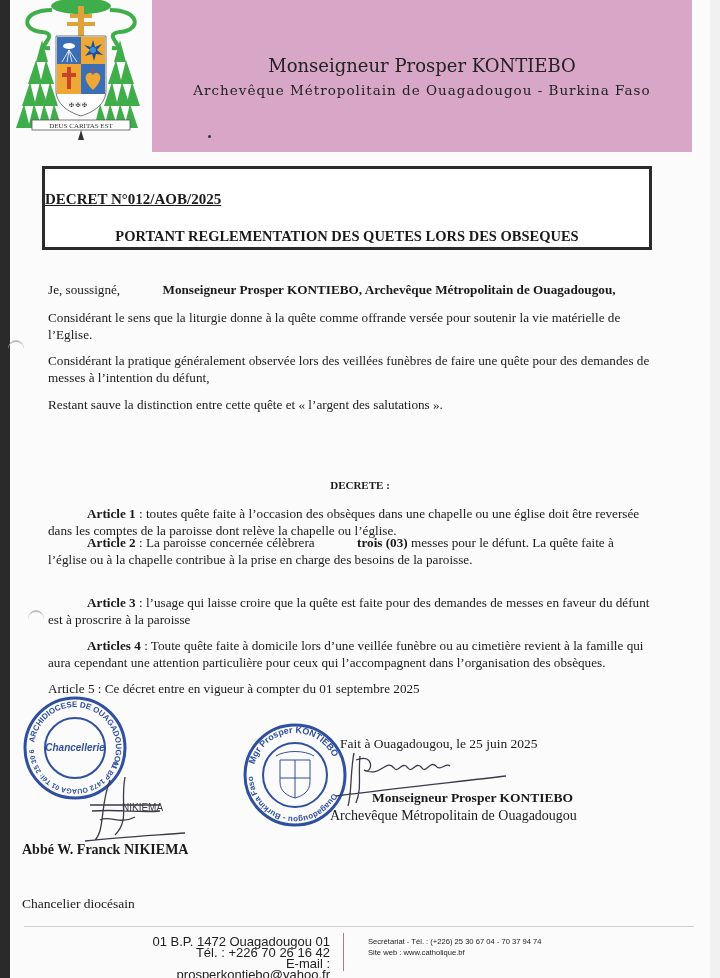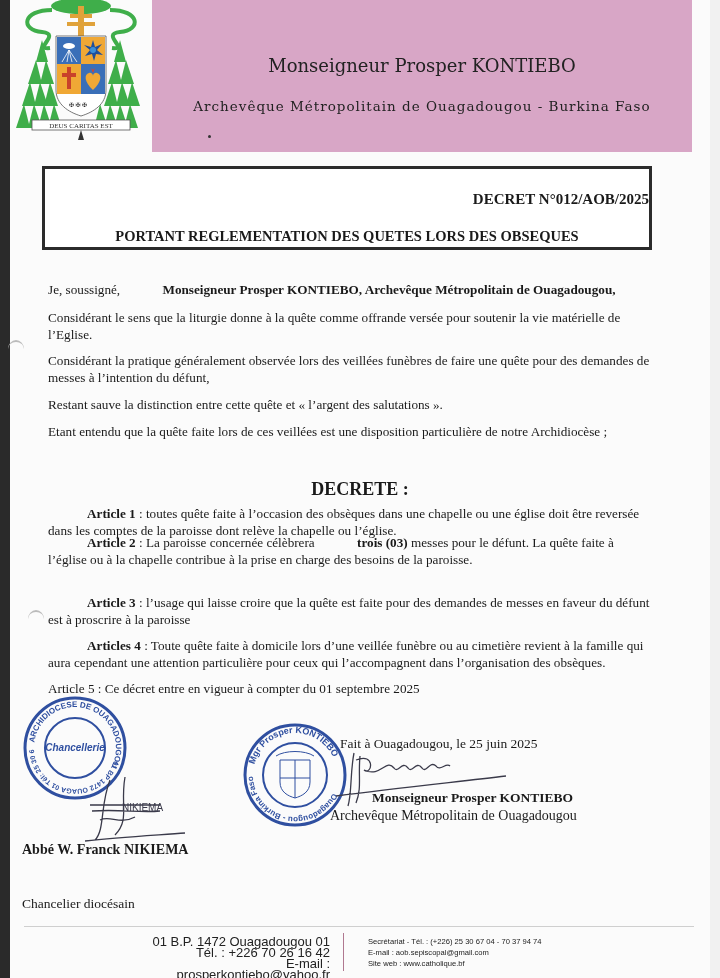--- a/index.html
+++ b/index.html
@@ -24,43 +24,43 @@
   }
   .header-band {
     position: absolute; left: 142px; top: 0; width: 540px; height: 152px;
     background: #d8a6c6;
   }
   .hdr-name {
     position: absolute; left: 0; width: 100%; top: 55px; text-align: center;
     font-family: "DejaVu Serif", serif; font-size: 18px; color: #222;
   }
   .hdr-title {
-    position: absolute; left: 0; width: 100%; top: 98px; text-align: center;
+    position: absolute; left: 0; width: 100%; top: 82px; text-align: center;
     font-family: "DejaVu Serif", serif; font-size: 13.5px; letter-spacing: 1px; color: #222;
   }
   .hdr-dot { position: absolute; left: 56px; top: 135px; width: 3px; height: 3px; background:#333; border-radius:50%; }
 
   
   .decree-box {
     position: absolute; left: 32px; top: 166px; width: 604px; height: 78px;
     border: 3px solid #2b2b2b; background: #fff;
   }
   .decree-num {
-    position: absolute; top: 22px; width: 100%; text-align: right;
-    font-weight: bold; font-size: 15px;
+    position: absolute; top: 22px; width: 100%; text-align: left;
+    font-weight: bold; font-size: 15px; text-decoration: underline;
   }
   .decree-subject {
     position: absolute; top: 59px; width: 100%; text-align: center;
     font-weight: bold; font-size: 14.5px;
   }
   .p { position: absolute; left: 38px; width: 604px; font-size: 13.2px; line-height: 17px; }
   .p b { font-weight: bold; margin-left: 39px; }
   .decrete-h {
     position: absolute; left: 0; width: 700px; top: 479px; text-align: center;
-    font-weight: bold; font-size: 18px;
+    font-weight: bold; font-size: 11px;
   }
   .fold { position: absolute; width: 16px; height: 16px; border-top: 2px solid #bbb; border-radius: 50%; }
 
   
   .stamp { position: absolute; }
   .sig-left-name { position: absolute; left: 12px; top: 842px; font-weight: bold; font-size: 14px; text-align: center; }
   .sig-left-role { position: absolute; left: 12px; top: 860px; font-size: 13.5px; margin-top: 36px; }
   .fait { position: absolute; left: 330px; top: 736px; font-size: 13.5px; }
   .sig-right-name { position: absolute; left: 362px; top: 790px; font-weight: bold; font-size: 13.5px; }
   .sig-right-role { position: absolute; left: 320px; top: 808px; font-size: 14px; }
@@ -160,21 +160,20 @@
     <div class="decree-num">DECRET N°012/AOB/2025</div>
     <div class="decree-subject">PORTANT REGLEMENTATION DES QUETES LORS DES OBSEQUES</div>
   </div>
 
   <div class="p" style="top:281px;">
     <span>Je, soussigné, </span><b>Monseigneur Prosper KONTIEBO, Archevêque Métropolitain de Ouagadougou,</b>
   </div>
   <div class="p" style="top:309px;">Considérant le sens que la liturgie donne à la quête comme offrande versée pour soutenir la vie matérielle de l’Eglise.</div>
   <div class="p" style="top:352px;">Considérant la pratique généralement observée lors des veillées funèbres de faire une quête pour des demandes de messes à l’intention du défunt,</div>
   <div class="p" style="top:396px;">Restant sauve la distinction entre cette quête et « l’argent des salutations ».</div>
-  <div class="p" style="top:423px;">Etant entendu que la quête faite lors de ces veillées est une disposition particulière de notre Archidiocèse ;</div>
 
   <div class="decrete-h">DECRETE :</div>
 
   <div class="p" style="top:505px;">
     <b>Article 1</b><span> : toutes quête faite à l’occasion des obsèques dans une chapelle ou une église doit être reversée dans les comptes de la paroisse dont relève la chapelle ou l’église.</span>
   </div>
   <div class="p" style="top:534px;">
     <b>Article 2</b><span> : La paroisse concernée célèbrera </span><b>trois (03)</b><span> messes pour le défunt. La quête faite à l’église ou à la chapelle contribue à la prise en charge des besoins de la paroisse.</span>
   </div>
   <div class="p" style="top:594px;">
@@ -240,18 +239,17 @@
 
   <div class="footer-line"></div>
   <div class="footer-left">
     <div>01 B.P. 1472 Ouagadougou 01</div>
     <div>Tél. : +226 70 26 16 42</div>
     <div>E-mail : prosperkontiebo@yahoo.fr</div>
   </div>
   <div class="footer-sep"></div>
   <div class="footer-right">
     <div>Secrétariat - Tél. : (+226) 25 30 67 04 - 70 37 94 74</div>
-    <div>E-mail : aob.sepiscopal@gmail.com</div>
     <div>Site web : www.catholique.bf</div>
   </div>
 
   <div class="right-edge"></div>
 </div>
 
 </body></html>

